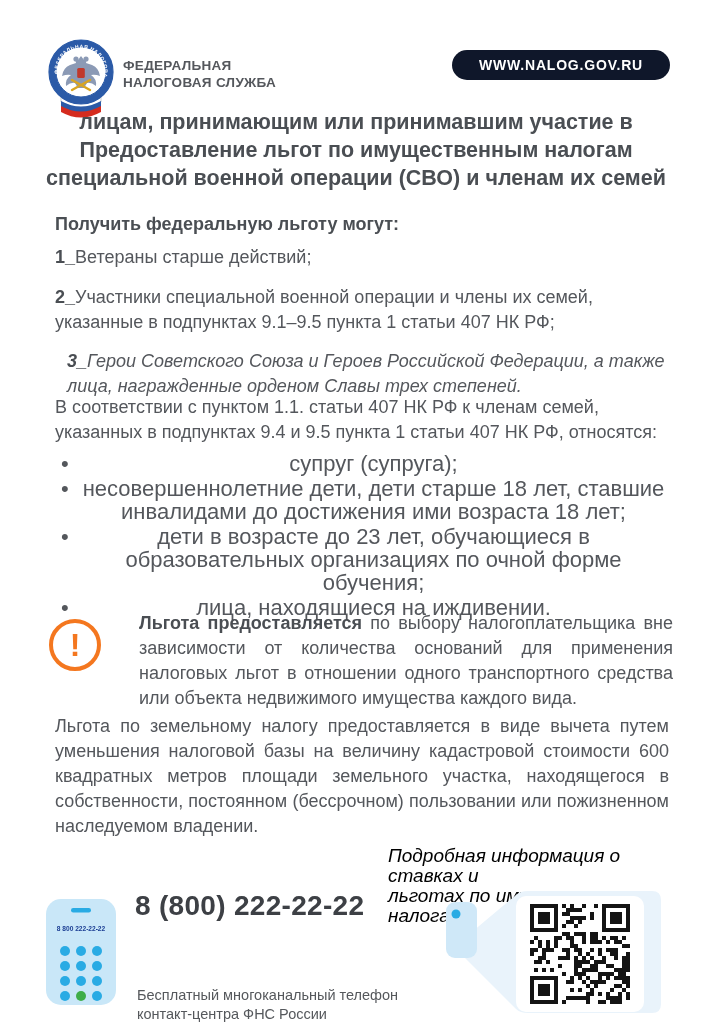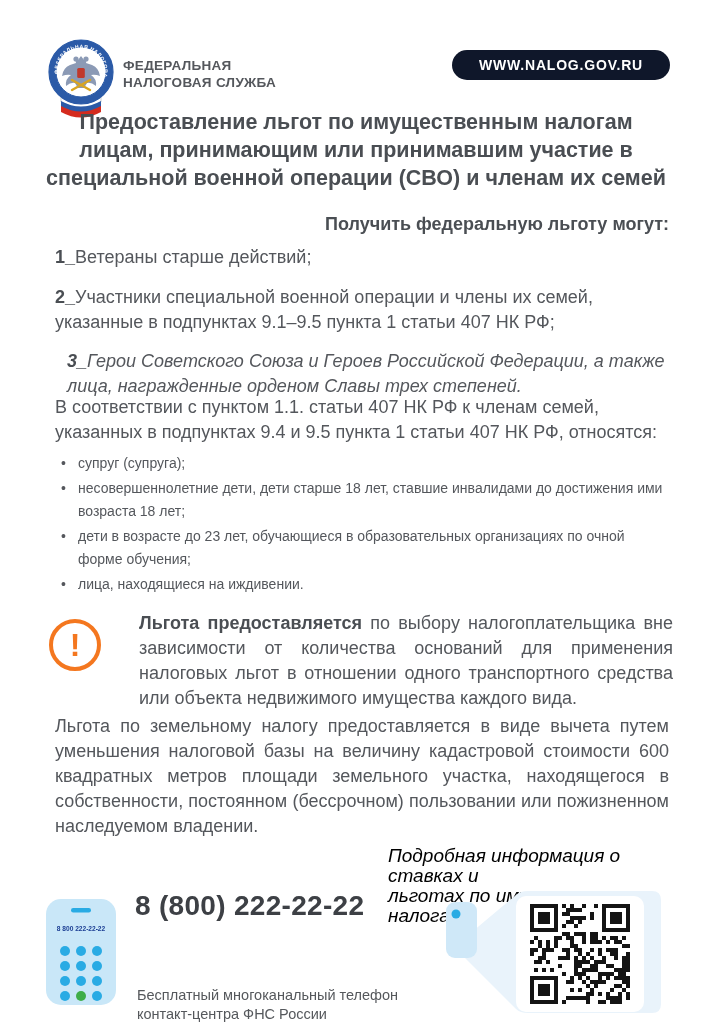--- a/index.html
+++ b/index.html
@@ -30,22 +30,22 @@
   .p{position:absolute;left:55px;width:614px;font-size:18px;line-height:25px;color:#54575c;}
   .bold{font-weight:bold;color:#4a4e53;}
   .intro{top:212px;font-weight:bold;color:#4a4e53;}
   .item1{top:245px;}
   .item2{top:285px;}
   .item3{top:337px;}
   .family{top:395px;}
   .num{font-weight:bold;color:#4a4e53;}
   ul.bullets{position:absolute;left:55px;top:452px;width:614px;margin:0;padding:0;list-style:none;}
   ul.bullets li{
-    position:relative;padding-left:23px;font-size:14px;line-height:23px;
-    margin-bottom:2px;color:#54575c;
+    position:relative;padding-left:23px;font-size:22px;line-height:23px;
+    margin-bottom:2px;color:#54575c;text-align:center;
   }
   ul.bullets li::before{
     content:"\2022";position:absolute;left:6px;top:0;color:#54575c;
   }
   
   .notice-icon{
     position:absolute;left:49px;top:619px;width:44px;height:44px;
     border:4px solid #f4771f;border-radius:50%;
     display:flex;align-items:center;justify-content:center;
     color:#f4771f;font-size:32px;font-weight:bold;line-height:1;
@@ -107,26 +107,26 @@
   </svg>
 
   <div class="org-name">
     <div>ФЕДЕРАЛЬНАЯ</div>
     <div>НАЛОГОВАЯ СЛУЖБА</div>
   </div>
 
   <button class="site-badge">WWW.NALOG.GOV.RU</button>
 
   <h1 class="title" style="margin:0;">
+    <span style="display:block">лицам, принимающим или принимавшим участие в</span>
     <span style="display:block">Предоставление льгот по имущественным налогам</span>
-    <span style="display:block">лицам, принимающим или принимавшим участие в</span>
     <span style="display:block">специальной военной операции (СВО) и членам их семей</span>
   </h1>
 
-  <p class="p intro" style="margin:0;text-align:right;">Получить федеральную льготу могут:</p>
+  <p class="p intro" style="margin:0;">Получить федеральную льготу могут:</p>
 
   <p class="p item1" style="margin:0;">
     <span class="num">1_</span><span>Ветераны старше действий;</span>
   </p>
   <p class="p item2" style="margin:0;">
     <span class="num">2_</span><span>Участники специальной военной операции и члены их семей, указанные в подпунктах 9.1–9.5 пункта 1 статьи 407 НК РФ;</span>
   </p>
   <p class="p item3" style="margin:12px;font-style:italic;">
     <span class="num">3_</span><span>Герои Советского Союза и Героев Российской Федерации, а также лица, награжденные орденом Славы трех степеней.</span>
   </p>

